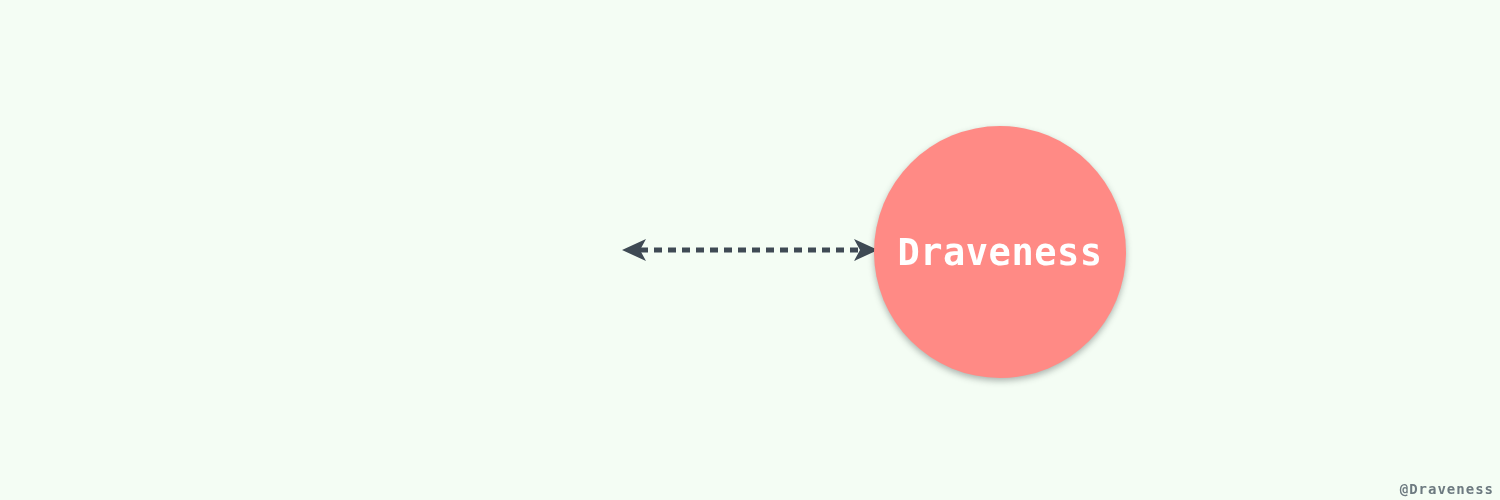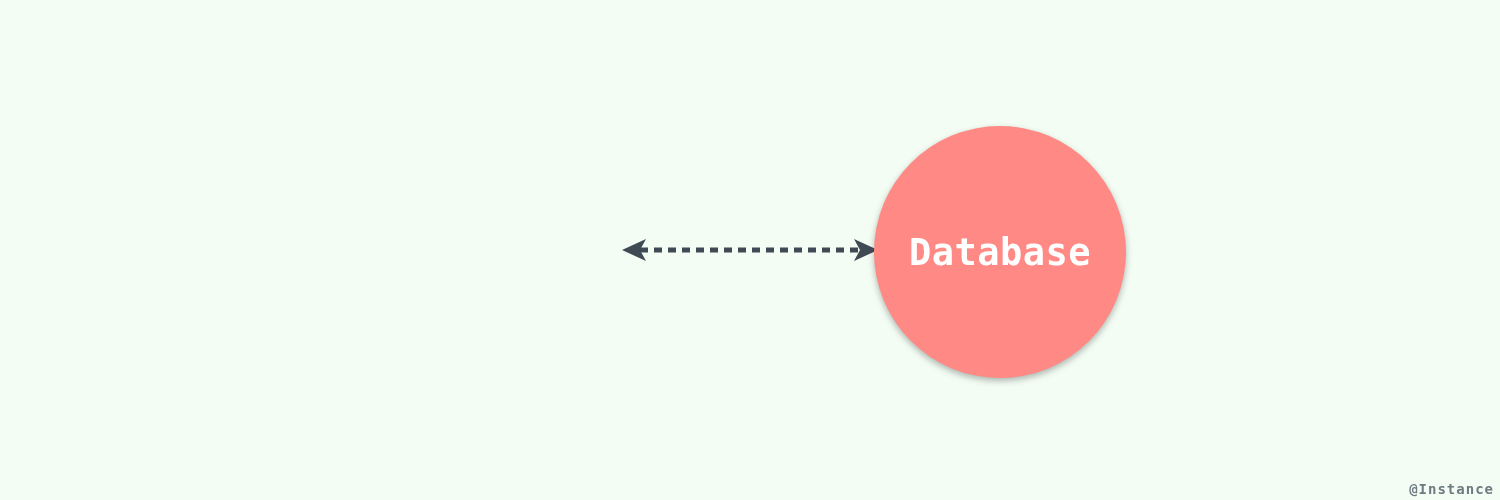--- a/index.html
+++ b/index.html
@@ -58,18 +58,18 @@
 <div class="canvas" style="background-color: rgb(244, 253, 244);">
 
 
   <svg class="edge-svg" viewBox="0 0 284 44">
     <line x1="32" y1="22" x2="252" y2="22" stroke-width="5" stroke-dasharray="8 6" stroke="#3f4a54"></line>
     <polygon points="14,22 38,11 32,22 38,33" fill="#3f4a54"></polygon>
     <polygon points="270,22 246,11 252,22 246,33" fill="#3f4a54"></polygon>
   </svg>
 
   <div class="node node-database" style="background-color: rgb(255, 138, 133);">
-    <span class="node-label" style="color: rgb(255, 255, 255);">Database</span>
+    <span class="node-label" style="color: rgb(255, 255, 255);">Draveness</span>
   </div>
 
-  <div class="watermark">@Instance</div>
+  <div class="watermark">@Draveness</div>
 
 </div>
 
 </body></html>

